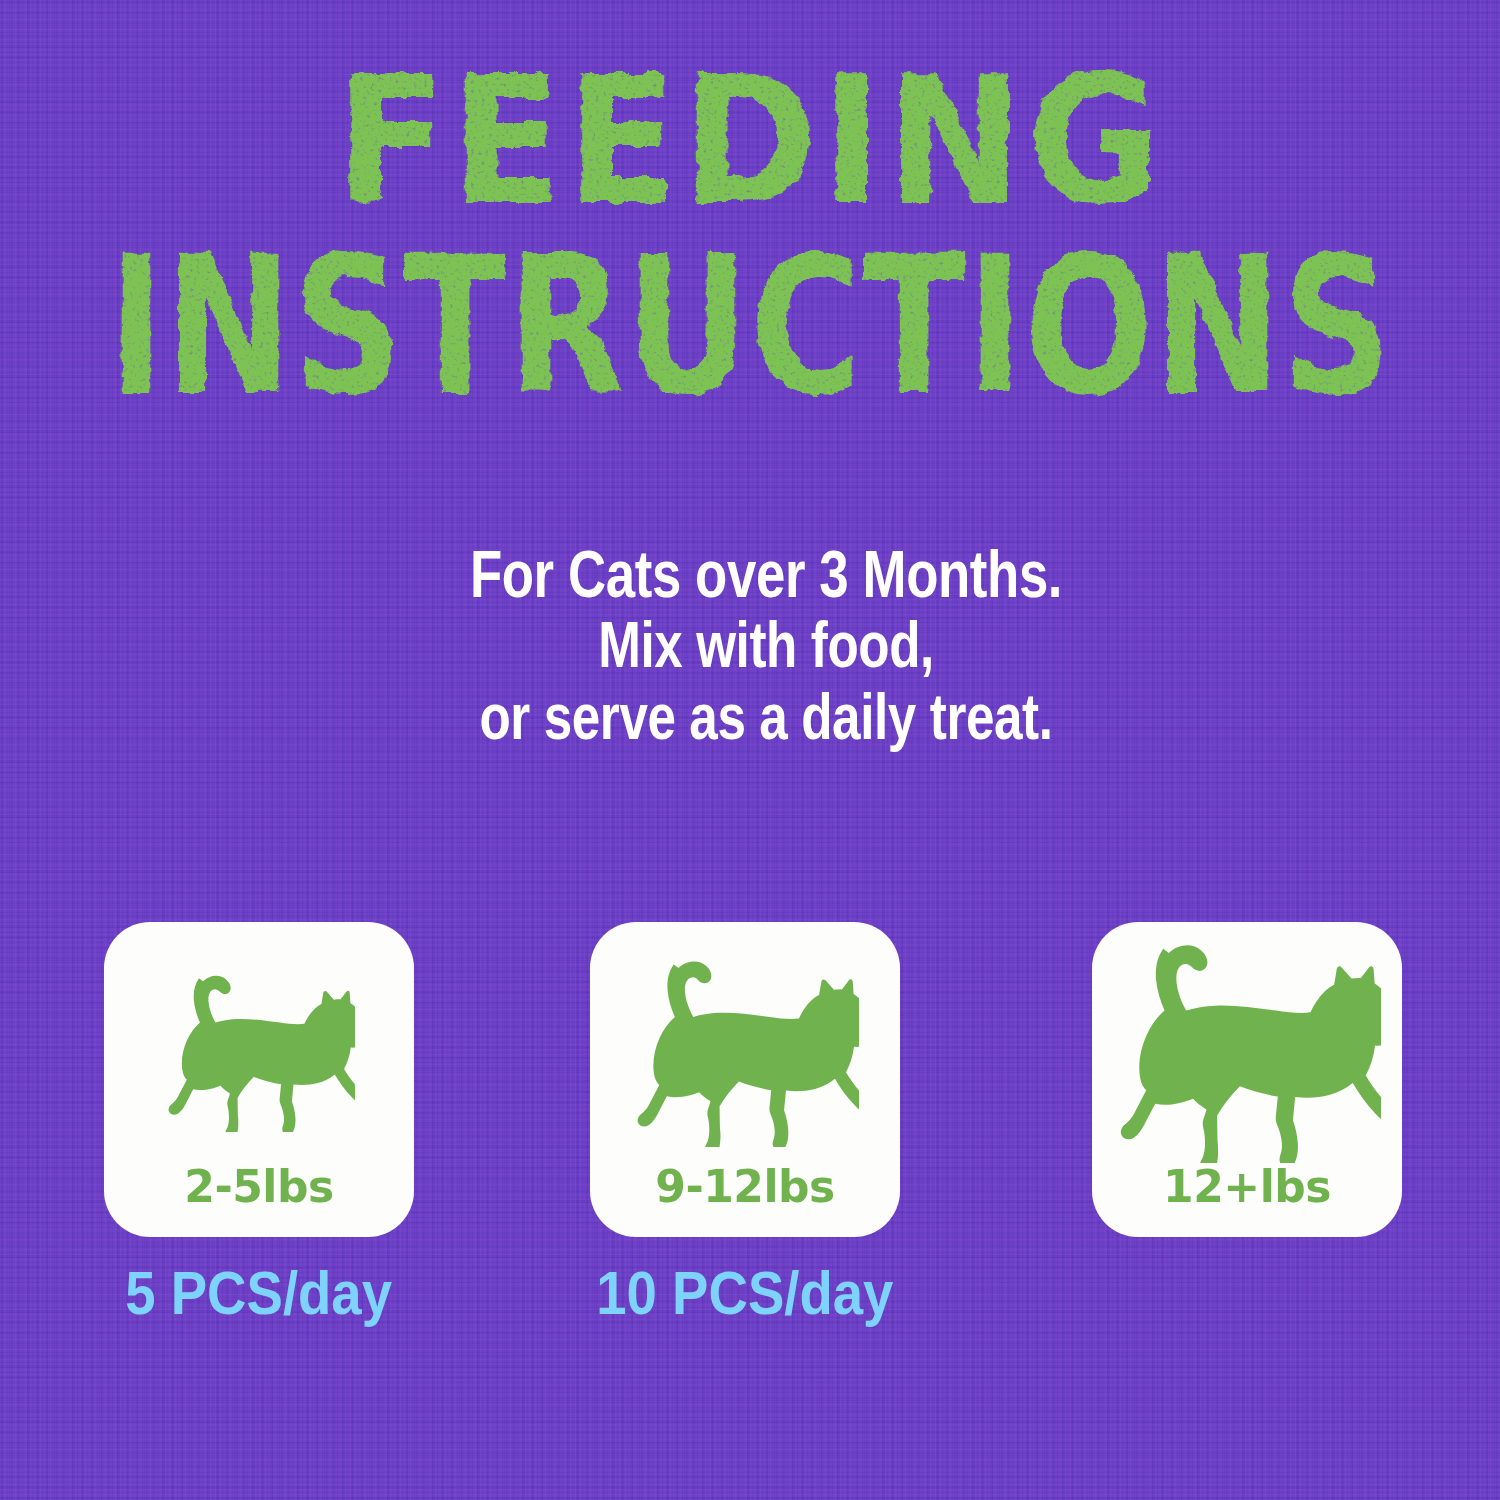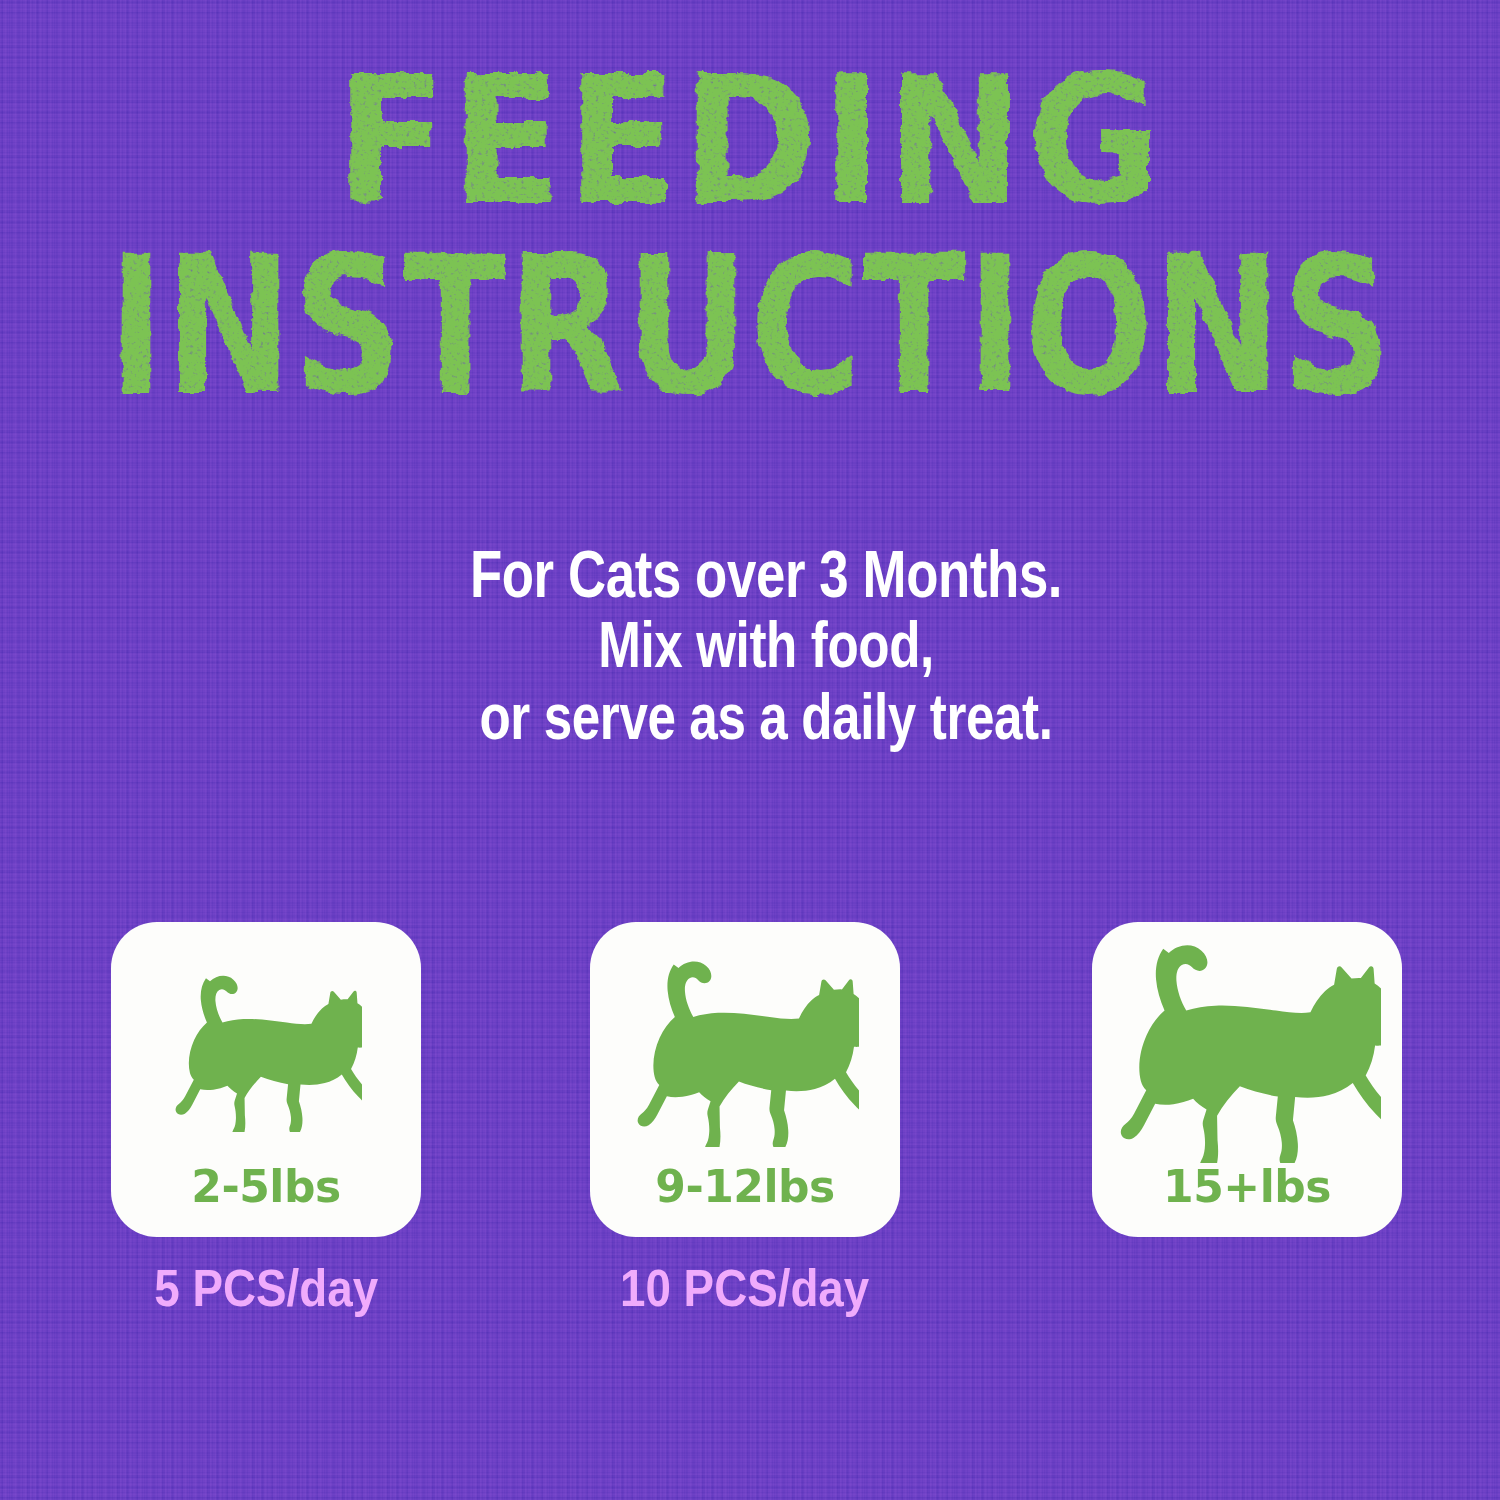--- a/index.html
+++ b/index.html
@@ -103,21 +103,21 @@
     left: 0;
     top: 922px;
     width: 1500px;
     height: 480px;
   }
   .card-col {
     position: absolute;
     top: 0;
     width: 310px;
   }
-  .card-col.c0 { left: 111px; text-decoration: underline; }
+  .card-col.c0 { left: 104px; text-decoration: underline; }
   .card-col.c1 { left: 590px; }
   .card-col.c2 { left: 1092px; }
 
   .card {
     position: relative;
     width: 310px;
     height: 315px;
     background: #FDFDFB;
     border-radius: 46px;
     box-sizing: border-box;
@@ -151,24 +151,24 @@
     letter-spacing: -0.5px;
     line-height: 1;
   }
 
   .dose-label {
     position: absolute;
     top: 340px;
     left: -44px;
     width: 398px;
     text-align: center;
-    color: #f0abfc;
+    color: #7dd3fc;
     font-family: "Liberation Sans", sans-serif;
     font-weight: bold;
-    font-size: 52px;
+    font-size: 62px;
     line-height: 1;
     white-space: nowrap;
   }
   .dose-label span {
     display: inline-block;
     transform: scaleX(0.88);
     transform-origin: center center;
   }
 </style>
 </head>
@@ -248,19 +248,19 @@
       </div>
     </div>
 
     <div class="card-col c2">
       <div class="card">
         <div class="cat-holder">
           <svg class="cat-l" viewBox="0 0 300 250" xmlns="http://www.w3.org/2000/svg" aria-hidden="true">
             <path fill="#6FB24E" d="M62.5 14.5c10-9.5 26-12 36.5-2.5 7.5 6.5 8.5 15.5 4 20-4.5 4.5-11 2.5-14.5-1.5-3-3.5-7.5-5-11.5-2.5-5 3-6.5 10-6 17.5 0.8 11 5 23 11 33.5 10-3 21-5 32.5-5.5 22-1 46 2.5 68 5.5 14 2 27 3.5 38.5 2 4-9 9.5-17.5 16.5-24 3-2.8 6.5-5.2 10-7l3-17.5c0.5-3 3.5-4 5.5-1.8l11 12.5c3.5-0.5 7-0.8 10.5-0.6l9-11.8c1.8-2.4 5-1.5 5.2 1.5l1.2 16.5c7.5 4.5 13.5 11.5 16.5 20 2.5 7 2.5 14.5 0.5 21 4.5 3 8 7.5 8 13 0 7-5.5 12.5-13 14.5-4 1-8 1.2-11.5 0.8-1.5 12-5 23.5-10.5 33.5 6.5 11 16 24 26.5 34.5 7 7 14.5 13 21.5 16.5 5 2.5 7 8 4.5 12.5-2.5 4.5-8.5 5.5-13.5 2.5-9.5-5.5-19-13.5-27.5-22.5-10.5-11-19.5-23.5-26-35-8 6.5-17 11-26.5 13.5-12 3.2-25 3.5-38 2.2l-2.5 26c3 8.5 5 17.5 5.5 26 0.5 8-0.5 15.5-3.5 21.5-2.5 5-8 7-12.5 4.5-4.5-2.5-5.5-8.5-3.5-13.5 1.5-3.5 2-8.5 1.5-14-0.5-6-2.2-12.5-4.8-18.5-1.8-4-2.2-7-1.8-10.5l2.2-22c-15-2.5-29.5-6.5-42.5-11.5-10 10-19 21.5-25.5 33l0.5 27.5c1 9 1 18-0.5 25.5-1.2 6-4 11-8.5 12.5-5 1.8-10-1.5-11-6.5-0.8-4.2 1.2-8 3-11.5 1.8-3.5 2.8-9 3-15 0.2-6.5-0.5-13.5-2-19.5-0.8-3.2-0.8-6 0.2-9l3.5-11c-6-3.5-11-7.5-15-12-7 3-14.5 5-22 6-7.5 1-14.5 0.8-20.5-0.5l-12.5 24c-3 6-7 11-11.5 14-5 3.2-11 2-13.5-2.5-2.5-4.5 0-10 4.5-13 3-2 6.5-6 9.5-11.5l13.5-26c-3-3-5-6.5-6-10.5-4-16-1-35 6.5-51.5 5-11 12-20.5 20-27.5-5-11-8.5-23-9.5-34.5-1.2-13.5 1.5-25.5 8-34.5z"></path>
           </svg>
         </div>
-        <div class="weight-label">15+lbs</div>
+        <div class="weight-label">12+lbs</div>
       </div>
     </div>
 
   </div>
 
 </div>
 
 </body></html>

